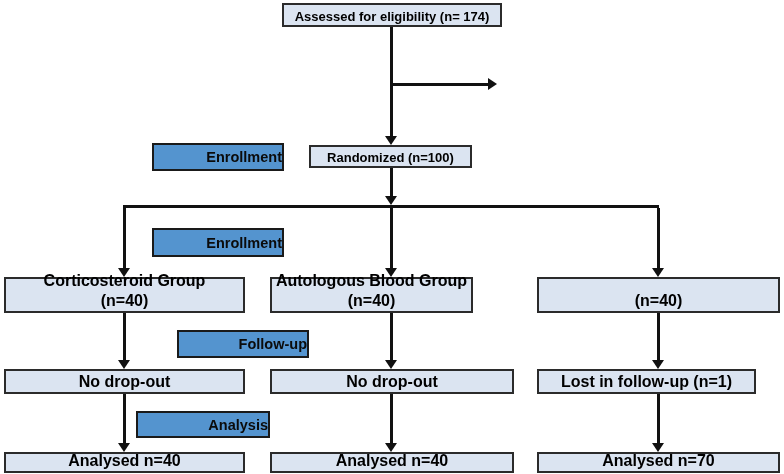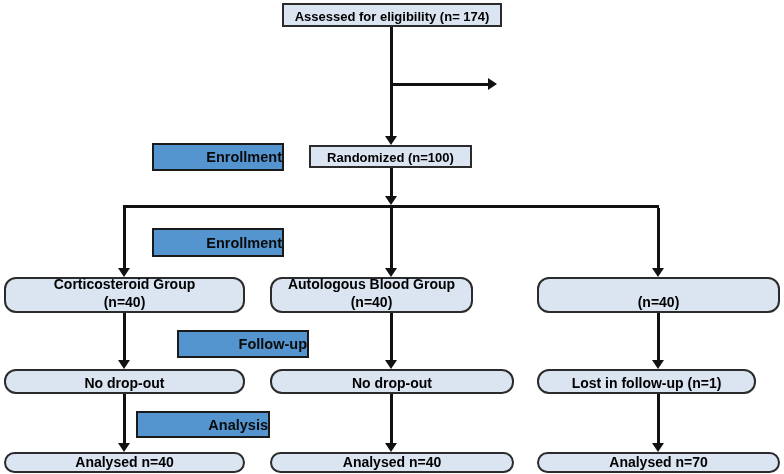--- a/index.html
+++ b/index.html
@@ -21,21 +21,21 @@
     background:var(--box-fill);border:2px solid var(--box-border);
     display:flex;flex-direction:column;align-items:center;justify-content:flex-end;
     text-align:center;font-size:13px;line-height:1.25;
   }
   .stage{
     position:absolute;box-sizing:border-box;
     background:var(--label-fill);border:2px solid var(--label-border);
     display:flex;align-items:center;justify-content:flex-end;
     font-size:14.5px;color:#0b0b0b;
   }
-  .small{font-size:14px;border-radius:12px;}
+  .small{font-size:16px;}
   .vline,.hline{position:absolute;background:var(--line);}
   .arr-down{
     position:absolute;width:0;height:0;
     border-left:6px solid transparent;border-right:6px solid transparent;
     border-top:9px solid var(--line);
   }
   .arr-right{
     position:absolute;width:0;height:0;
     border-top:6px solid transparent;border-bottom:6px solid transparent;
     border-left:9px solid var(--line);

